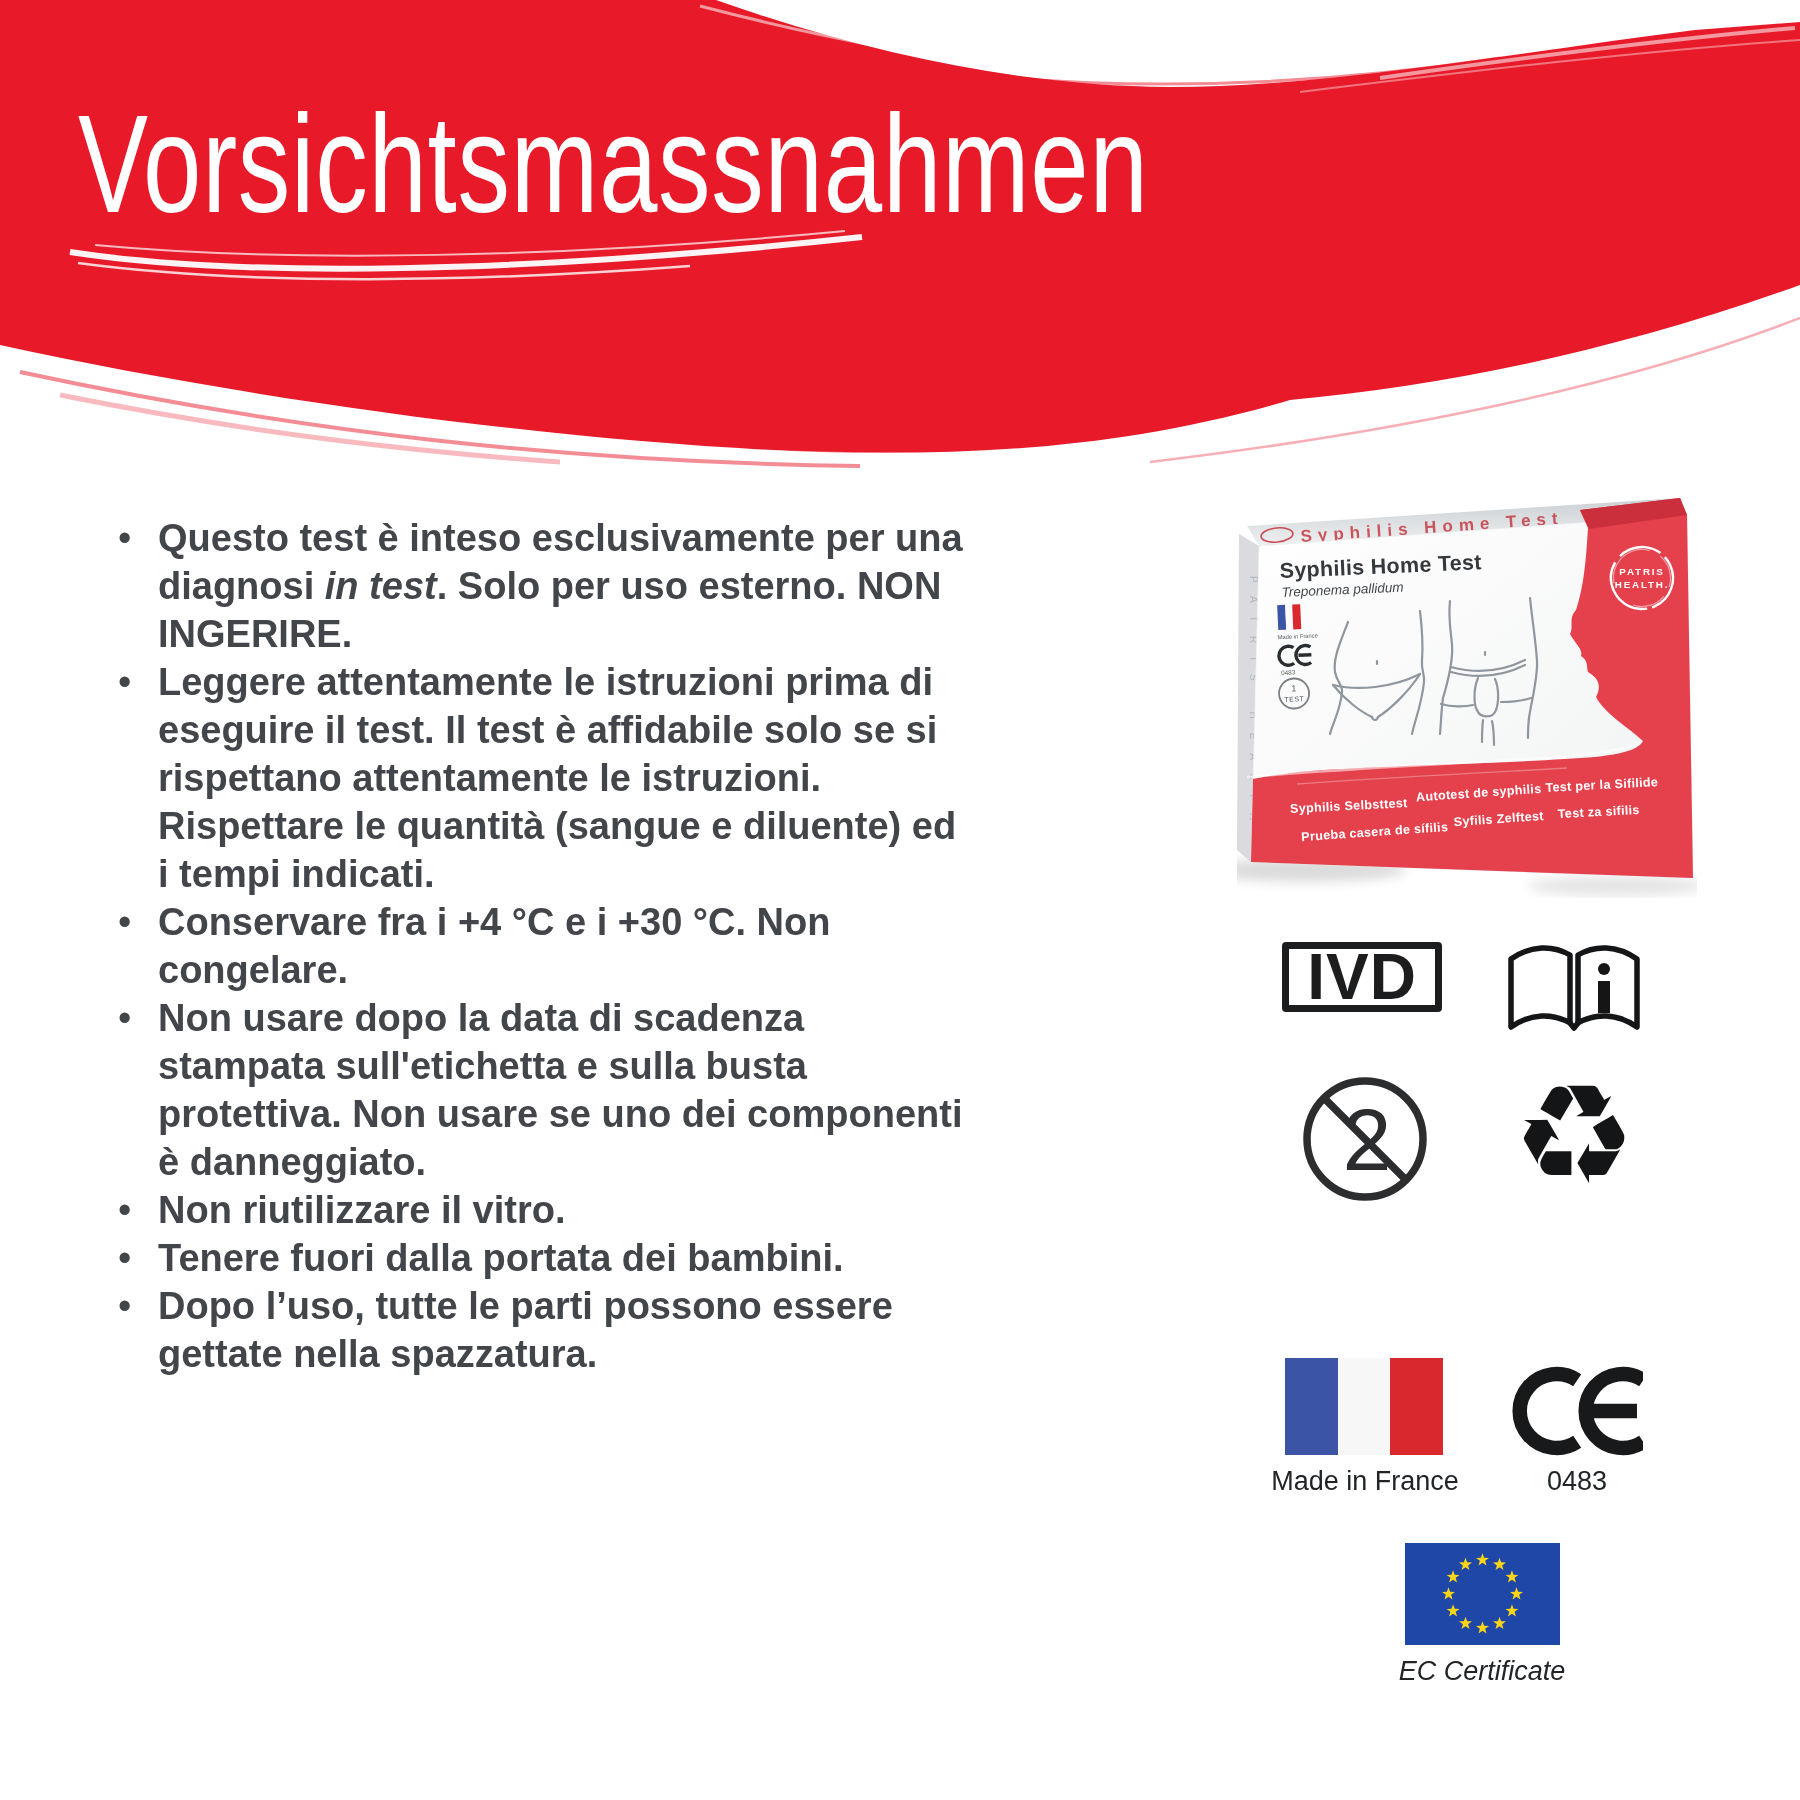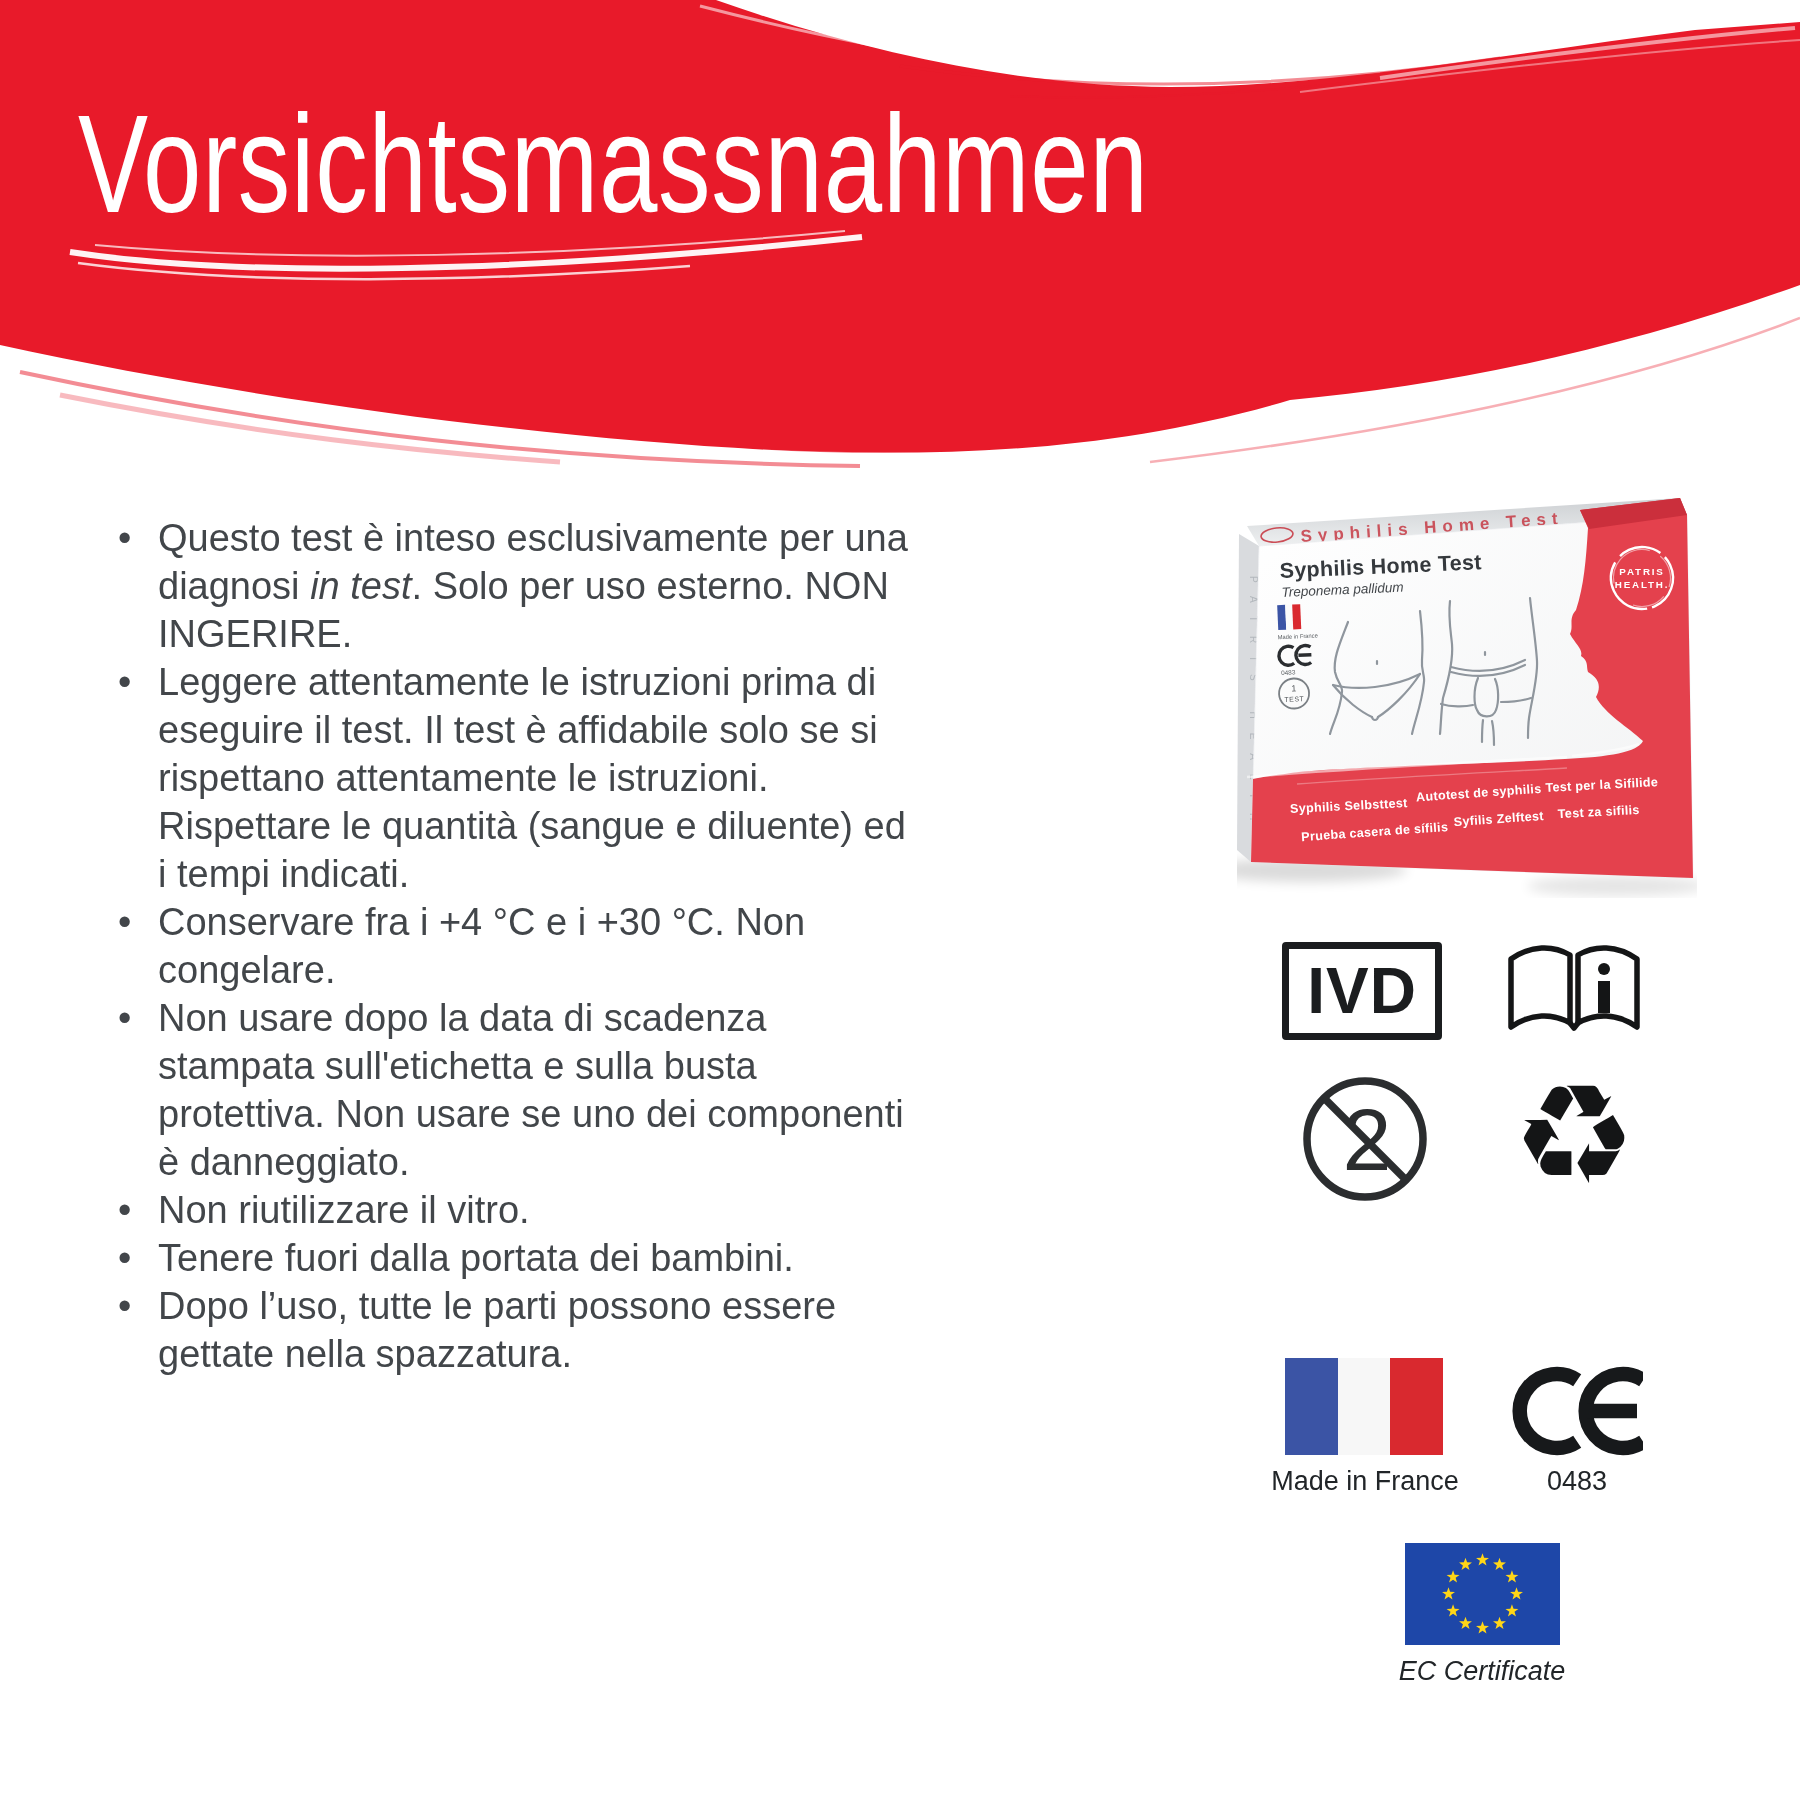--- a/index.html
+++ b/index.html
@@ -13,24 +13,24 @@
   
   .header-svg{left:0;top:0;width:1800px;height:480px;}
   .page-title{
     left:78px;top:90px;font-size:140px;line-height:1.05;color:#ffffff;font-weight:400;
     transform:scaleX(.75);transform-origin:left top;white-space:nowrap;letter-spacing:1px;
   }
   
   .bullets{left:118px;top:514px;width:1010px;color:var(--ink);font-size:38px;line-height:48px;}
   .bullet{display:flex;}
   .dot{flex:0 0 40px;width:40px;}
-  .btext{flex:1 1 auto;}
+  .btext{flex:1 1 auto;font-weight:bold;}
   
   .ivd-box{
-    left:1282px;top:942px;width:160px;height:98px;border:7px solid var(--iconblack);
+    left:1282px;top:942px;width:160px;height:70px;border:7px solid var(--iconblack);
     border-radius:4px;box-sizing:border-box;display:flex;align-items:center;justify-content:center;
     font-weight:bold;font-size:64px;letter-spacing:1px;color:var(--iconblack);
   }
   .book-svg{left:1504px;top:938px;width:140px;height:106px;}
   .noreuse-svg{left:1300px;top:1074px;width:130px;height:130px;}
   .recycle{
     left:1498px;top:1060px;width:152px;height:152px;display:flex;align-items:center;justify-content:center;
     font-family:"DejaVu Sans",sans-serif;font-size:138px;font-weight:bold;color:#141516;line-height:1;
   }
   

